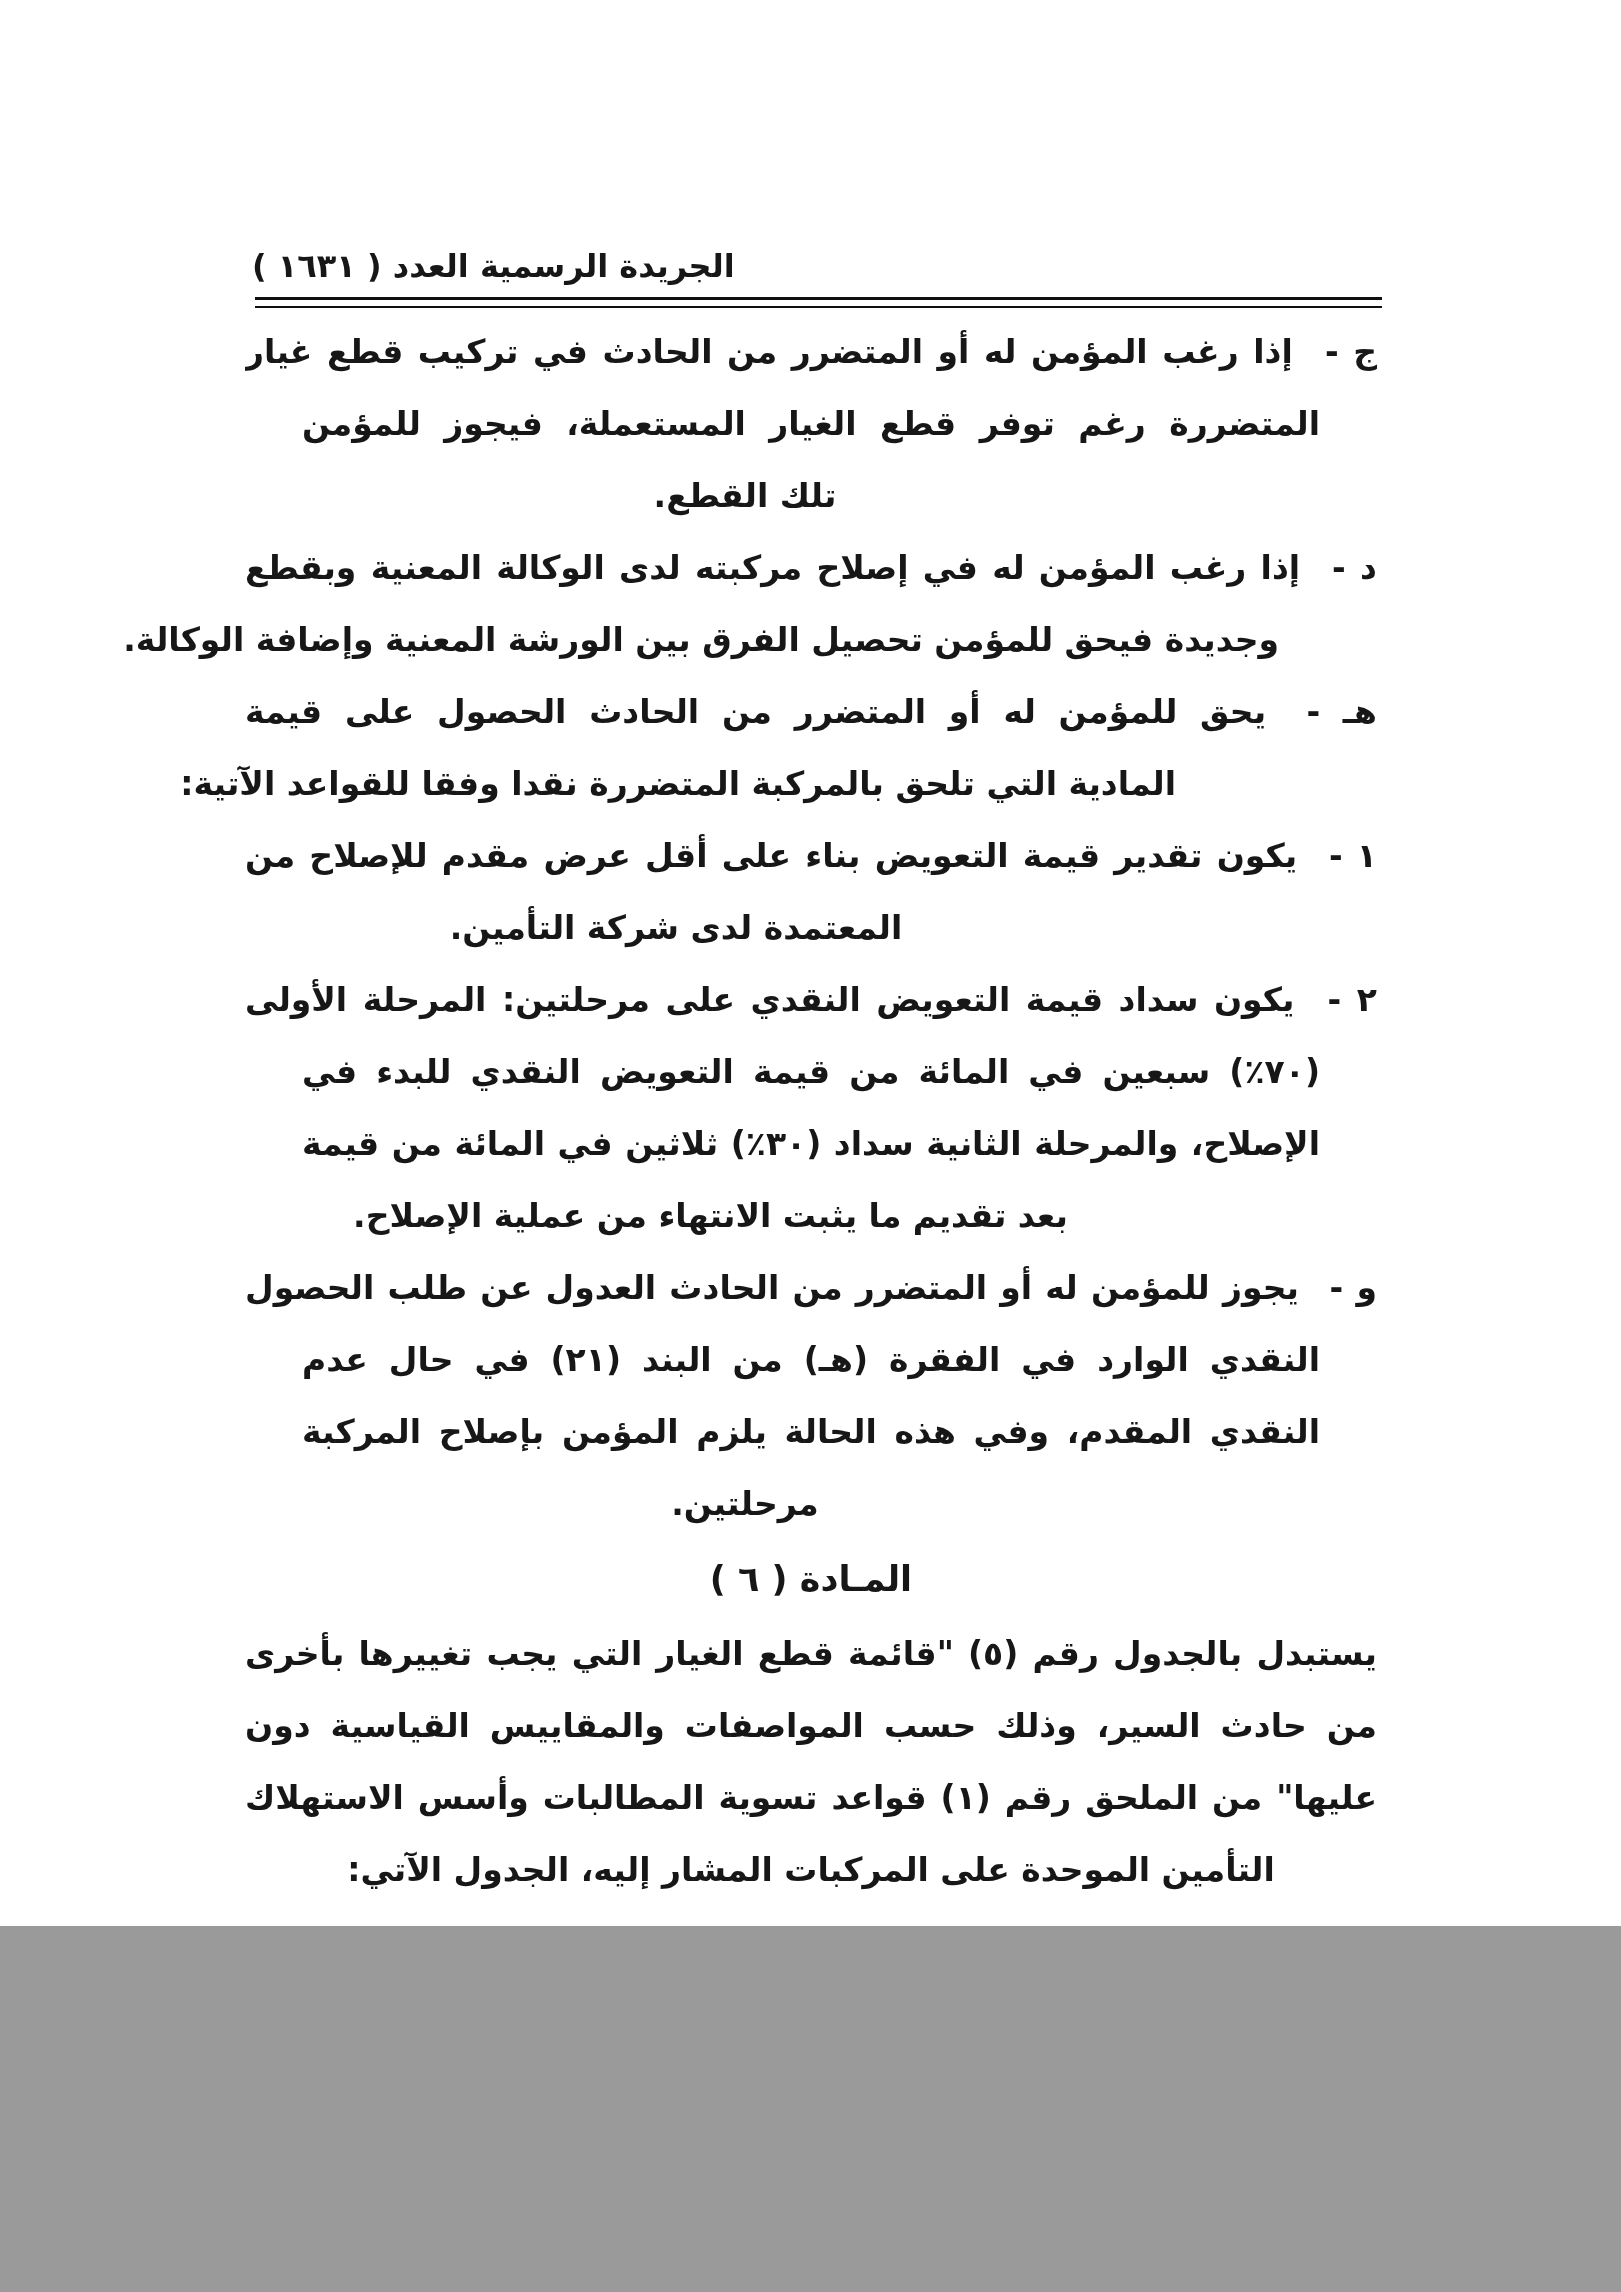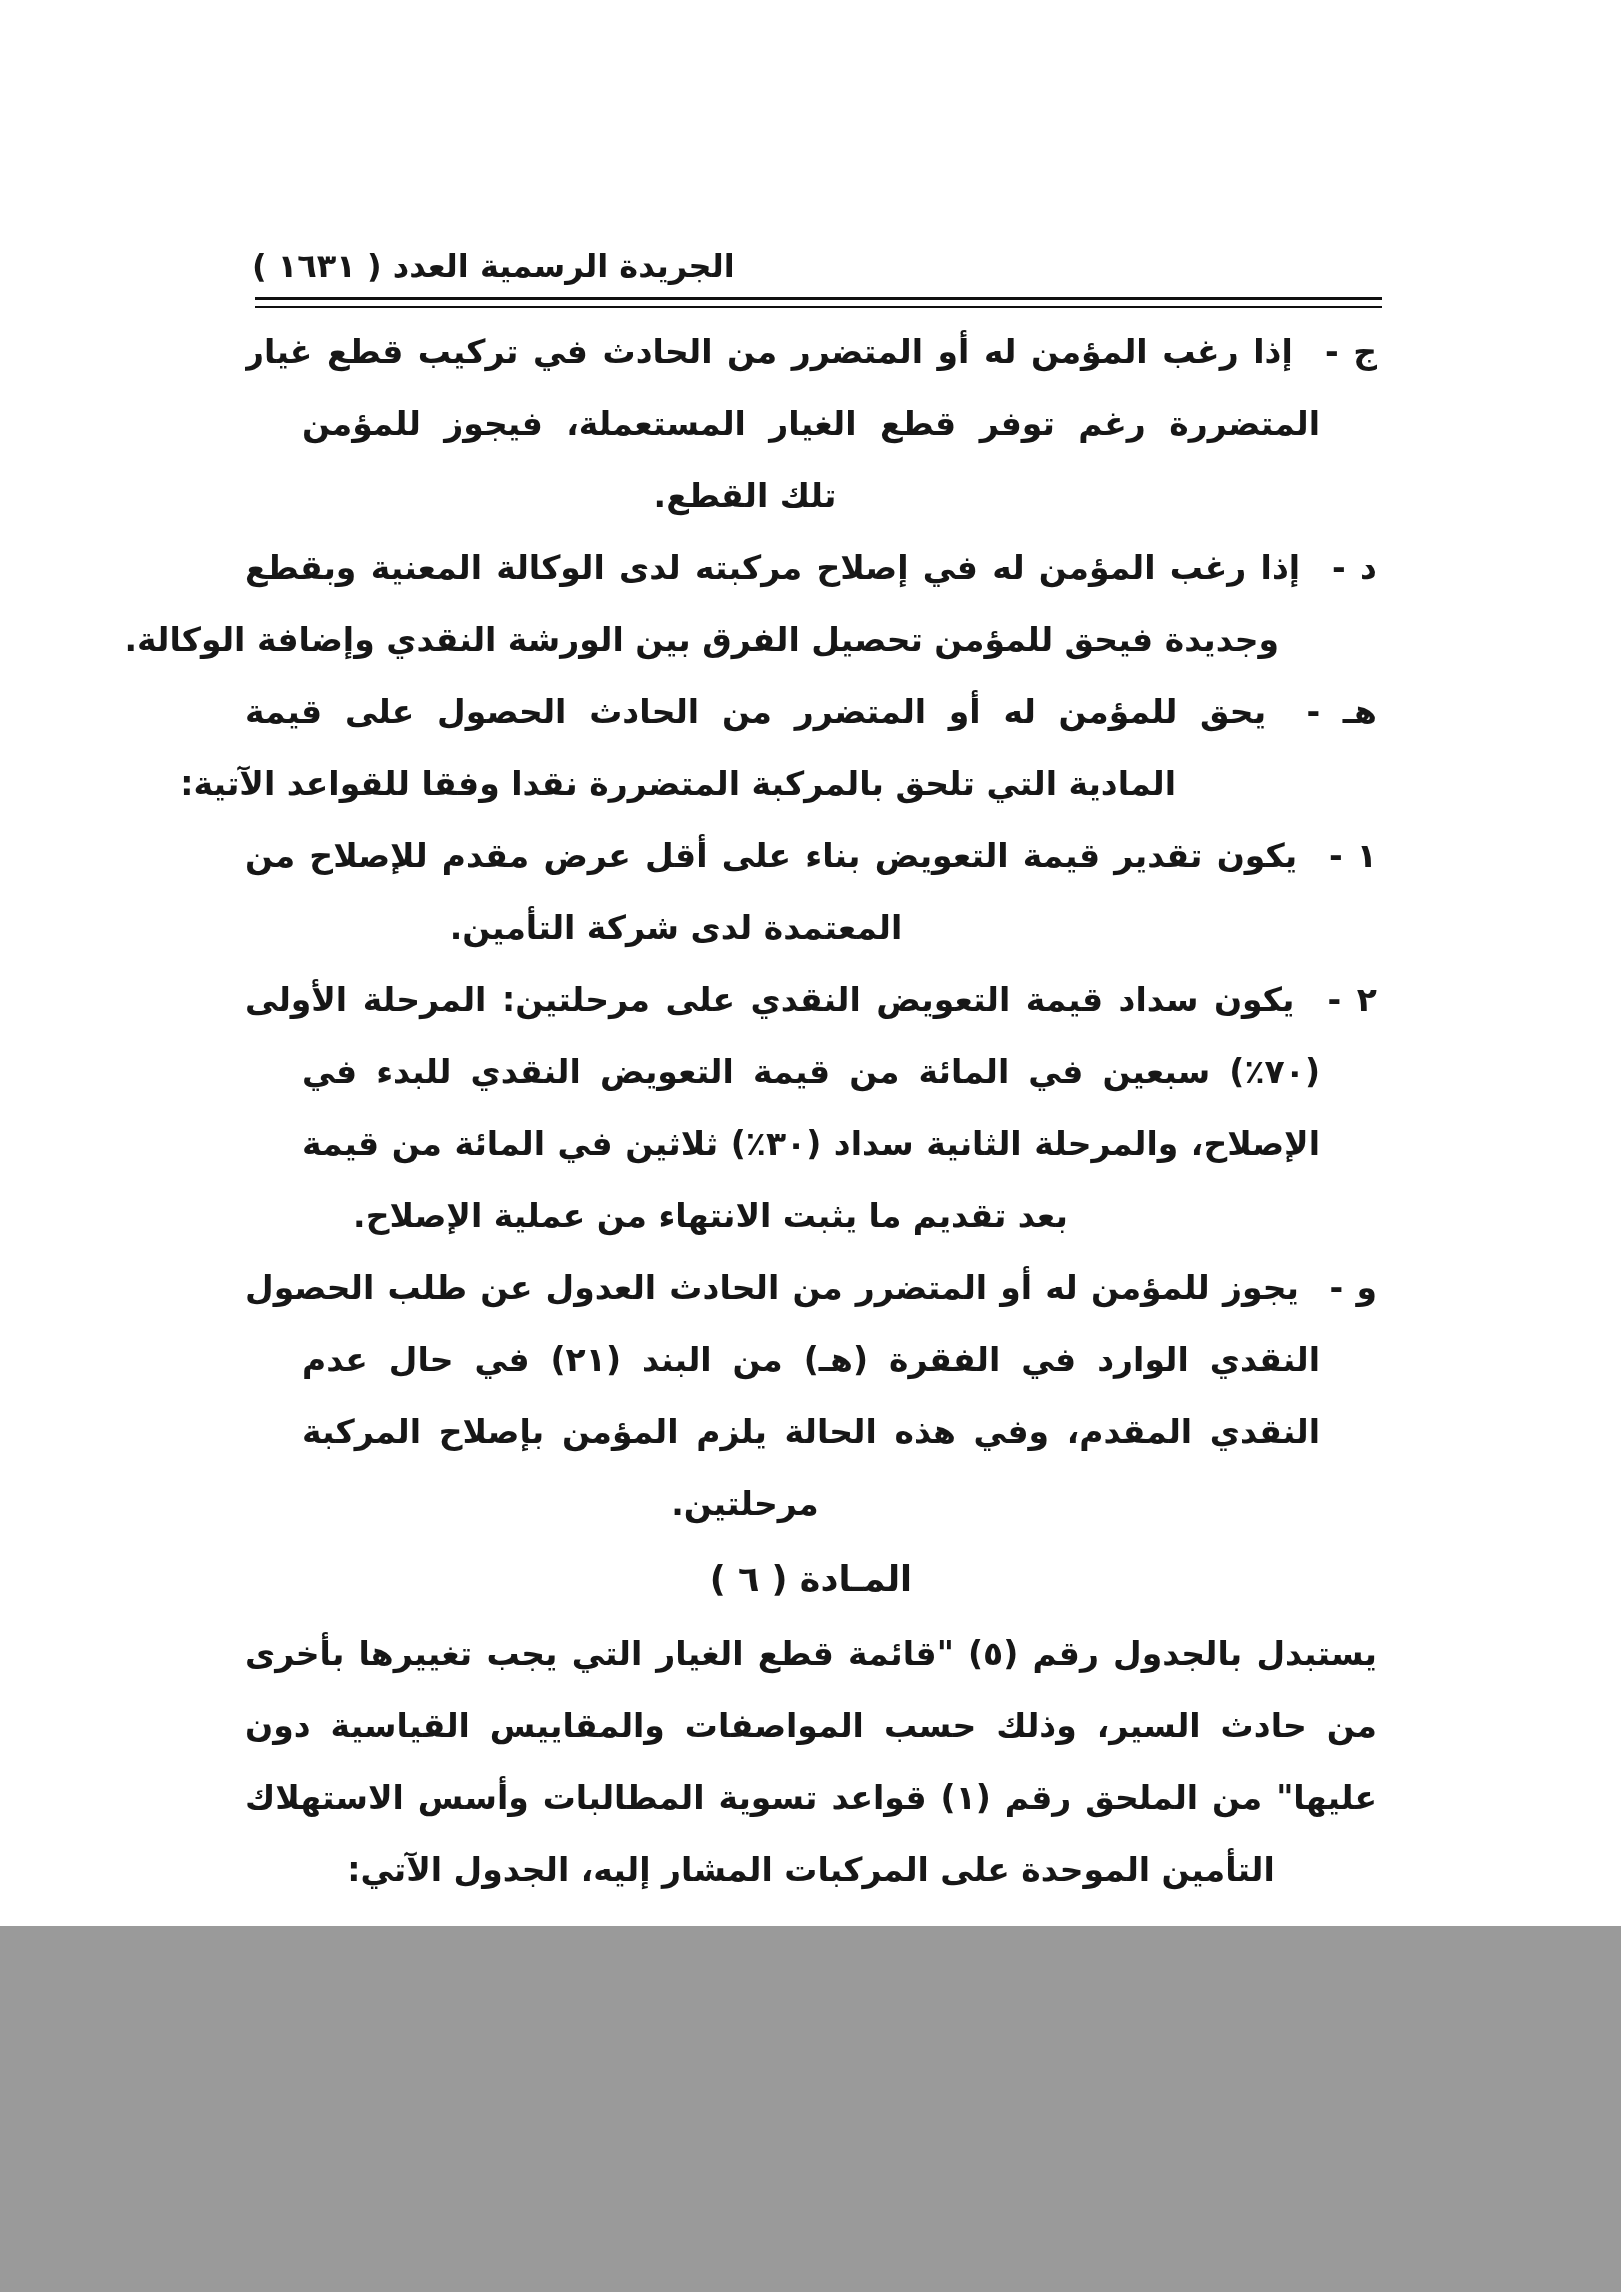--- a/index.html
+++ b/index.html
@@ -67,21 +67,21 @@
       </div>
       <div class="line stretch cont">المتضررة رغم توفر قطع الغيار المستعملة، فيجوز للمؤمن خصم استهلاك عن</div>
       <div class="line end-md">تلك القطع.</div>
     </div>
 
     <div>
       <div class="line stretch">
         <span class="marker">د -</span>
         <span>إذا رغب المؤمن له في إصلاح مركبته لدى الوكالة المعنية وبقطع غيار أصلية</span>
       </div>
-      <div class="line end-sm">وجديدة فيحق للمؤمن تحصيل الفرق بين الورشة النقدي وإضافة الوكالة.</div>
+      <div class="line end-sm">وجديدة فيحق للمؤمن تحصيل الفرق بين الورشة المعنية وإضافة الوكالة.</div>
     </div>
 
     <div>
       <div class="line stretch">
         <span class="marker">هـ -</span>
         <span>يحق للمؤمن له أو المتضرر من الحادث الحصول على قيمة التعويض عن الأضرار</span>
       </div>
       <div class="line end-lg">المادية التي تلحق بالمركبة المتضررة نقدا وفقا للقواعد الآتية:</div>
     </div>
 

